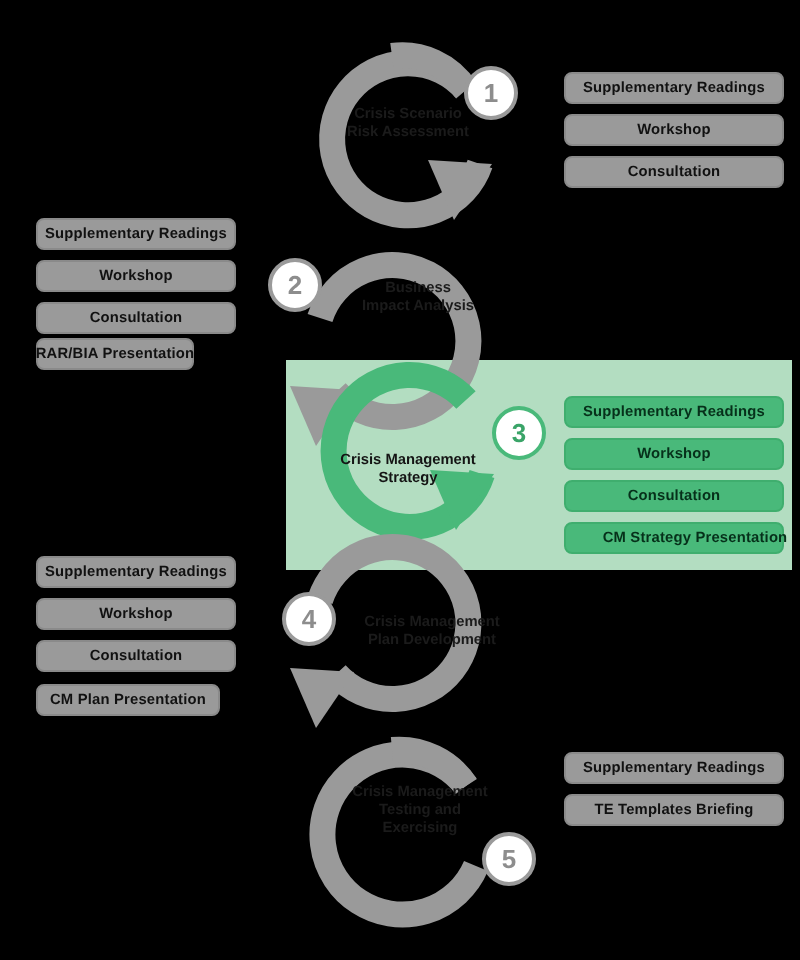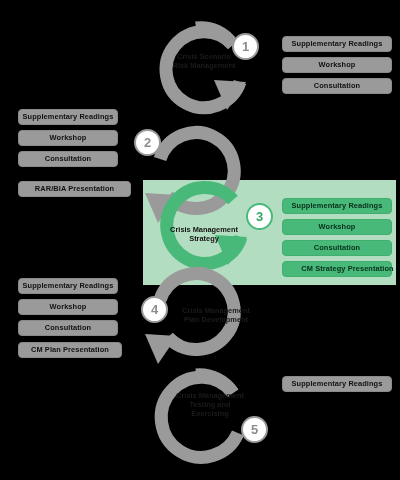--- a/index.html
+++ b/index.html
@@ -58,43 +58,46 @@
     <path d="M 233 393 A 40 40 0 0 0 196 375" fill="none" stroke="#9a9a9a" stroke-width="13"></path>
   </svg>
 
   <div class="num gray" style="left:232px;top:33px;">1</div>
   <div class="num gray" style="left:134px;top:129px;">2</div>
   <div class="num green" style="left:246px;top:203px;">3</div>
   <div class="num gray" style="left:141px;top:296px;">4</div>
   <div class="num gray" style="left:241px;top:416px;">5</div>
 
   <div class="steplabel onblack" style="left:163px;top:52px;width:82px;">Crisis Scenario
-Risk Management</div>
+Risk Assessment</div>
+  <div class="steplabel onblack" style="left:168px;top:139px;width:82px;">Business
+Impact Analysis</div>
   <div class="steplabel" style="left:158px;top:225px;width:92px;">Crisis Management
 Strategy</div>
   <div class="steplabel onblack" style="left:170px;top:306px;width:92px;">Crisis Management
 Plan Development</div>
   <div class="steplabel onblack" style="left:164px;top:391px;width:92px;">Crisis Management
 Testing and
 Exercising</div>
 
   <div class="pill gray" style="left:282px;top:36px;width:110px;height:16px;">Supplementary Readings</div>
   <div class="pill gray" style="left:282px;top:57px;width:110px;height:16px;">Workshop</div>
   <div class="pill gray" style="left:282px;top:78px;width:110px;height:16px;">Consultation</div>
 
   <div class="pill gray" style="left:18px;top:109px;width:100px;height:16px;">Supplementary Readings</div>
   <div class="pill gray" style="left:18px;top:130px;width:100px;height:16px;">Workshop</div>
   <div class="pill gray" style="left:18px;top:151px;width:100px;height:16px;">Consultation</div>
-  <div class="pill gray" style="left:18px;top:181px;width:113px;height:16px;">RAR/BIA Presentation</div>
+  <div class="pill gray" style="left:18px;top:169px;width:79px;height:16px;">RAR/BIA Presentation</div>
 
   <div class="pill green" style="left:282px;top:198px;width:110px;height:16px;">Supplementary Readings</div>
   <div class="pill green" style="left:282px;top:219px;width:110px;height:16px;">Workshop</div>
   <div class="pill green" style="left:282px;top:240px;width:110px;height:16px;">Consultation</div>
   <div class="pill green" style="left:282px;top:261px;width:110px;height:16px;padding-left:21px;">CM Strategy Presentation</div>
 
   <div class="pill gray" style="left:18px;top:278px;width:100px;height:16px;">Supplementary Readings</div>
   <div class="pill gray" style="left:18px;top:299px;width:100px;height:16px;">Workshop</div>
   <div class="pill gray" style="left:18px;top:320px;width:100px;height:16px;">Consultation</div>
-  <div class="pill gray" style="left:18px;top:342px;width:104px;height:16px;">CM Plan Presentation</div>
+  <div class="pill gray" style="left:18px;top:342px;width:92px;height:16px;">CM Plan Presentation</div>
 
   <div class="pill gray" style="left:282px;top:376px;width:110px;height:16px;">Supplementary Readings</div>
+  <div class="pill gray" style="left:282px;top:397px;width:110px;height:16px;">TE Templates Briefing</div>
 
 </div>
 
 </body></html>

